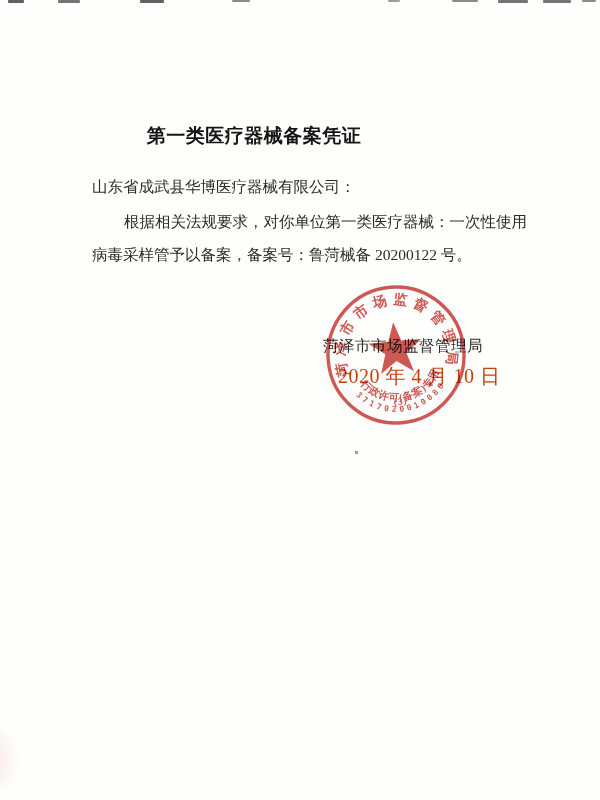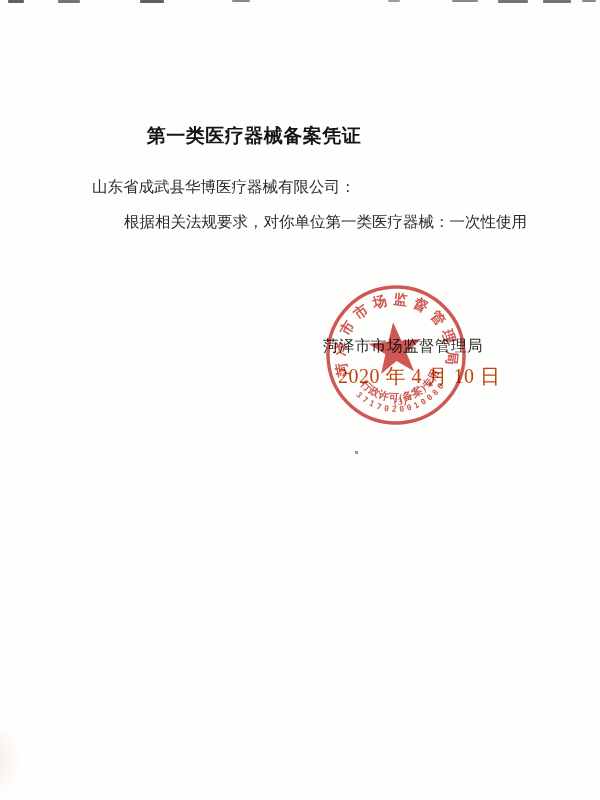--- a/index.html
+++ b/index.html
@@ -76,20 +76,21 @@
   <div class="artifact" style="left:498px;top:0;width:30px;height:3px;opacity:.7"></div>
   <div class="artifact" style="left:543px;top:0;width:28px;height:3px;opacity:.7"></div>
   <div class="artifact" style="left:582px;top:0;width:14px;height:2px;opacity:.6"></div>
   <div class="smudge"></div>
   <div class="speck"></div>
 
   <div class="doc-title">第一类医疗器械备案凭证</div>
 
   <div class="body-line salutation">山东省成武县华博医疗器械有限公司：</div>
   <div class="body-line para-1">根据相关法规要求，对你单位第一类医疗器械：一次性使用</div>
+  <div class="body-line para-2">病毒采样管予以备案，备案号：鲁菏械备 20200122 号。</div>
 
   <div class="issuer-line">菏泽市市场监督管理局</div>
   <div class="date-line">2020 年 4 月 10 日</div>
 
   <svg class="seal" viewBox="0 0 144 144" width="144" height="144" xmlns="http://www.w3.org/2000/svg">
     <defs>
       <path id="arcTop" d="M 25.8 93.6 A 51 51 0 1 1 118.2 93.6" fill="none"></path>
       <path id="arcCaption" d="M 33 96.4 A 46 46 0 0 0 111 96.4" fill="none"></path>
       <path id="arcSerial" d="M 21.7 98.7 A 57 57 0 0 0 122.3 98.7" fill="none"></path>
     </defs>

